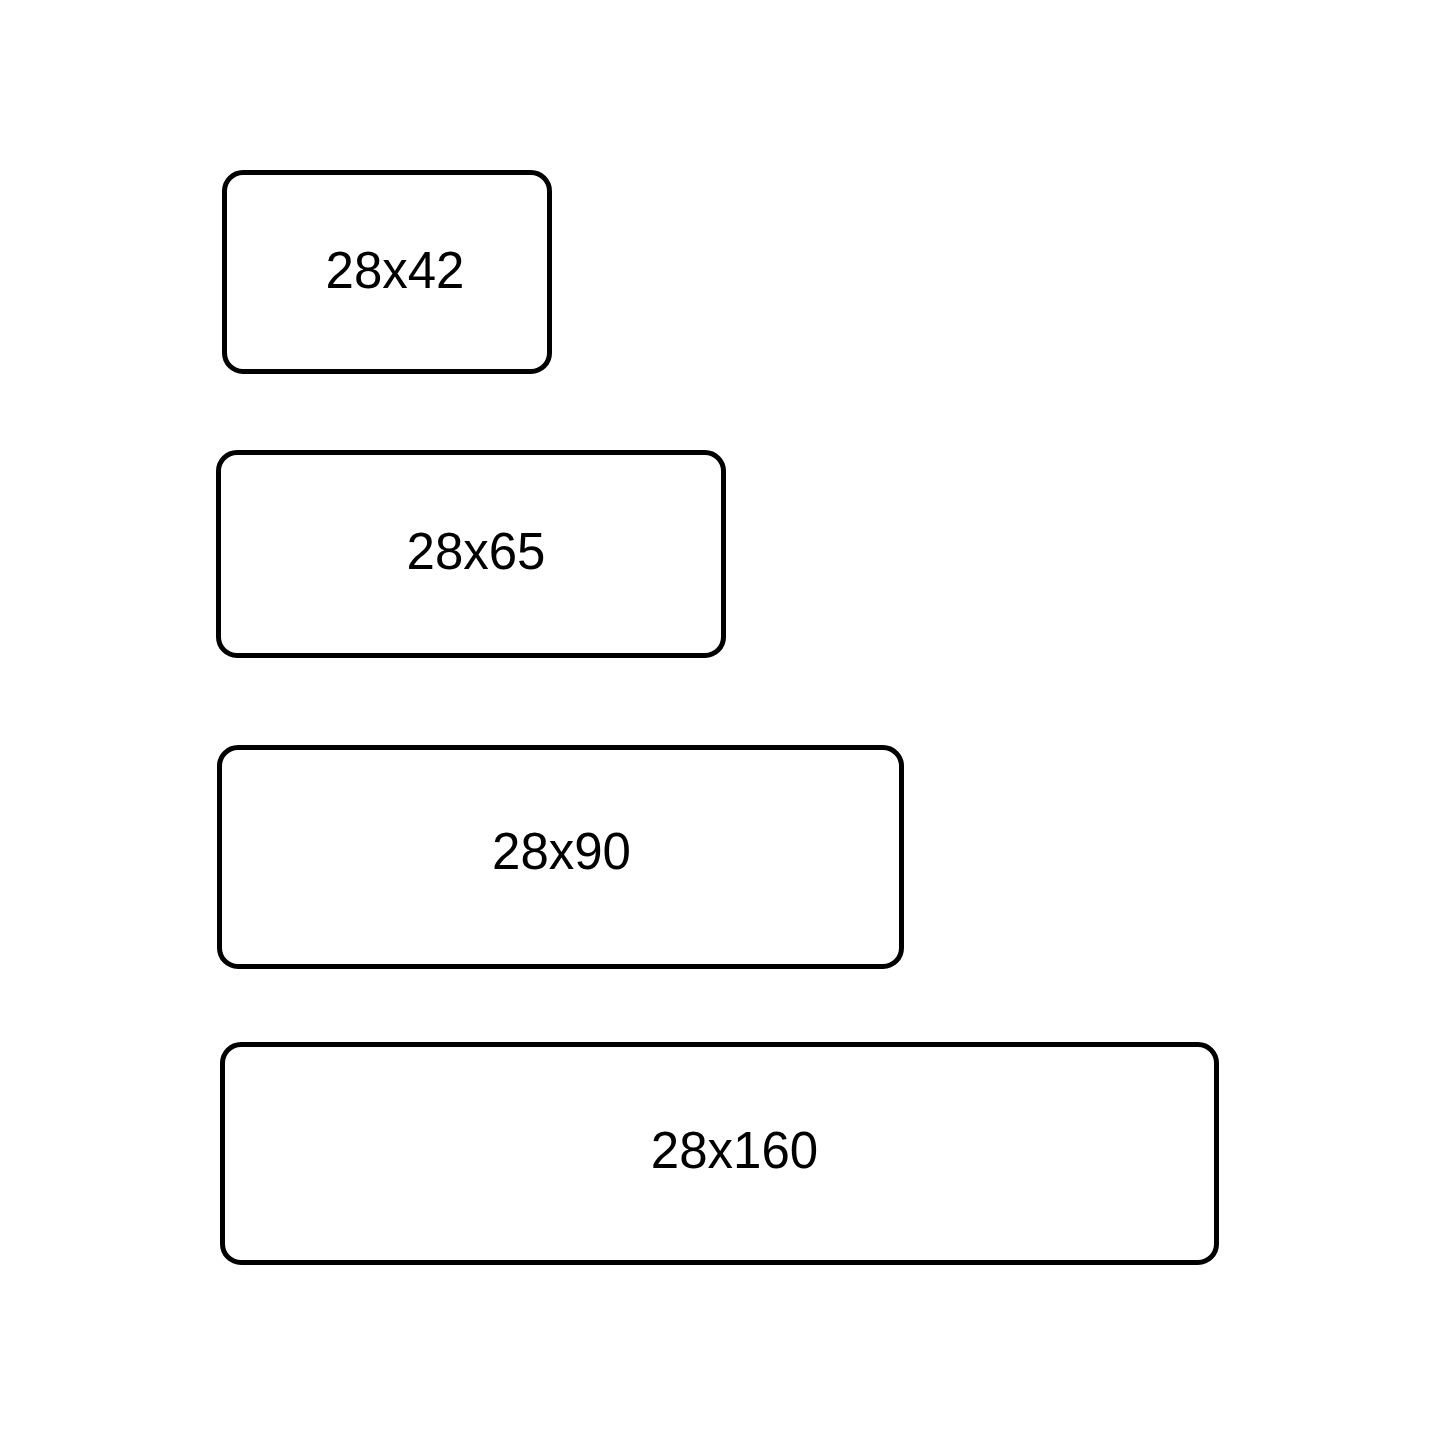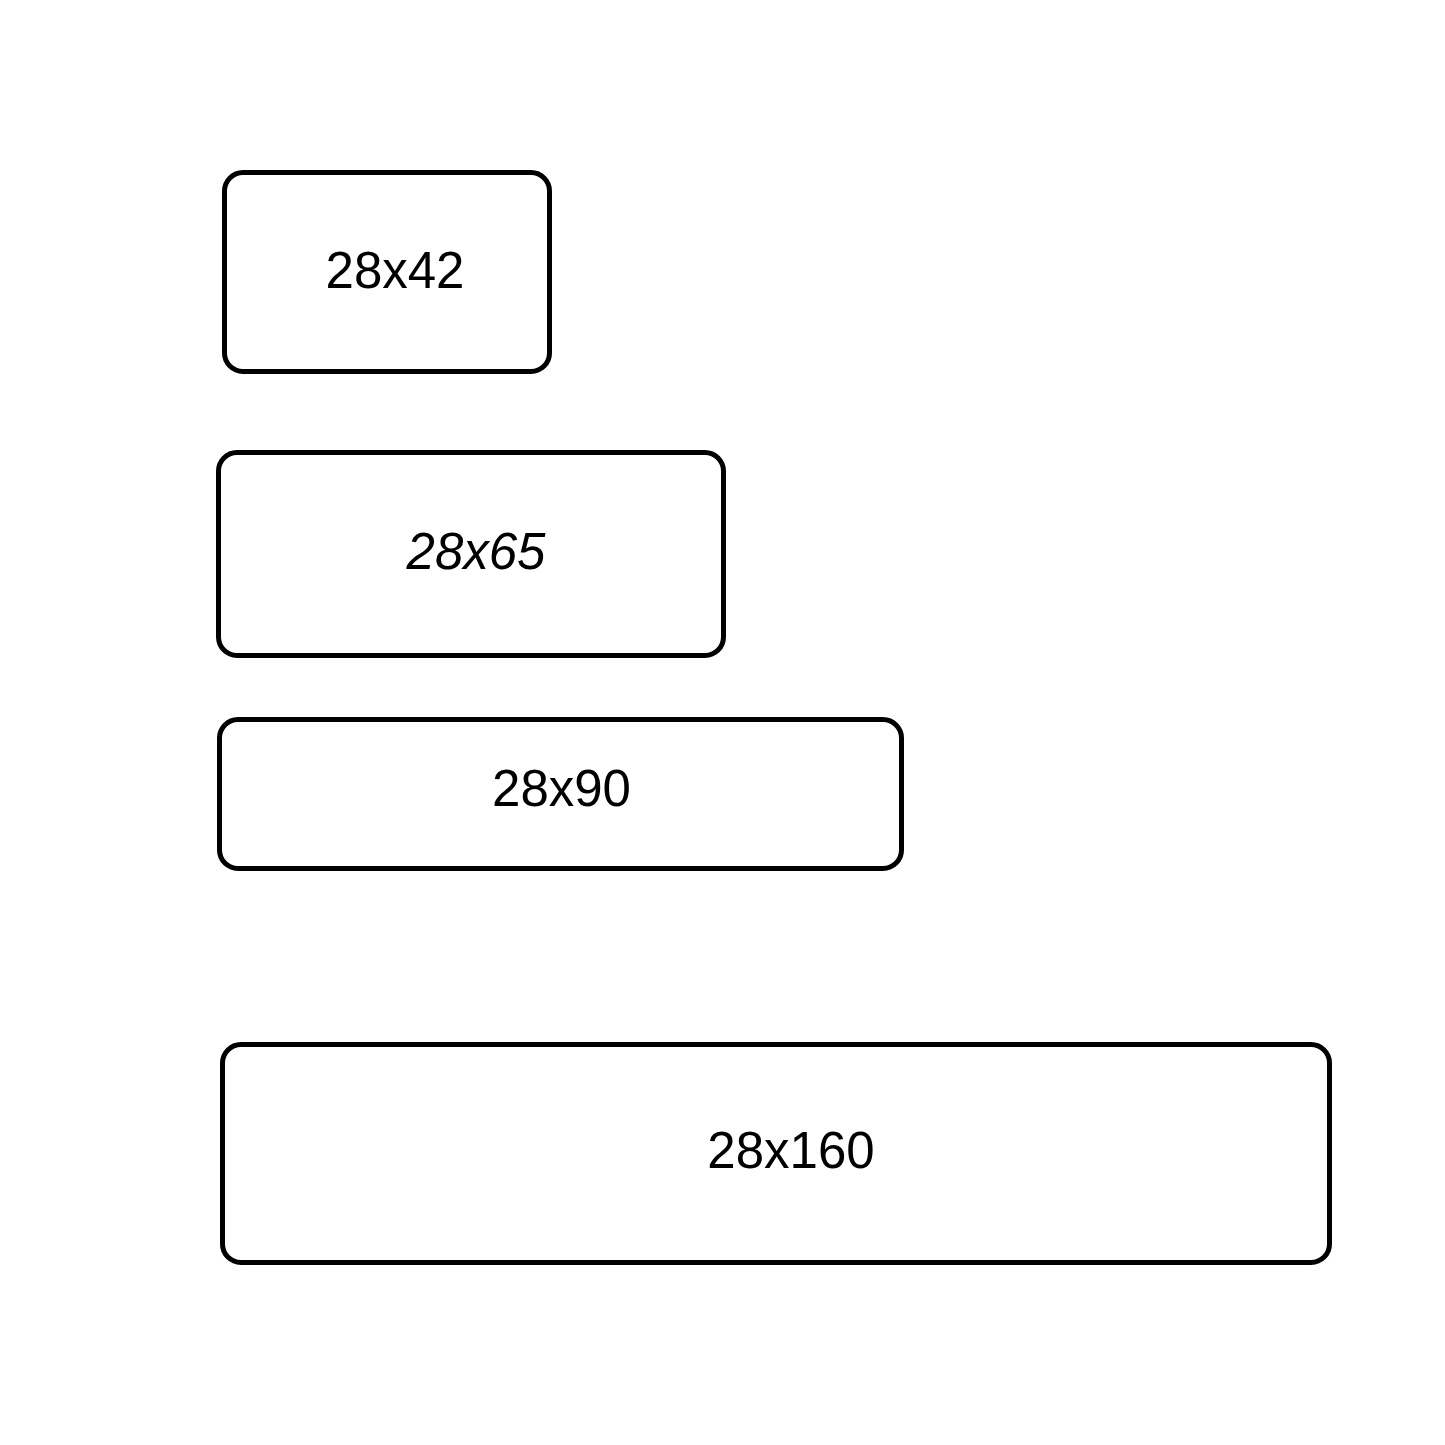--- a/index.html
+++ b/index.html
@@ -49,23 +49,23 @@
     font-family: "Liberation Sans", sans-serif;
     font-size: 51px;
     font-weight: 400;
     line-height: 1;
     letter-spacing: 0px;
     white-space: nowrap;
   }
 
   
   #board-0 { left: 222px; top: 170px;  width: 330px;  height: 204px; }
-  #board-1 { left: 216px; top: 450px;  width: 510px;  height: 208px; font-style: italic; }
-  #board-2 { left: 217px; top: 717px;  width: 687px;  height: 154px; }
-  #board-3 { left: 220px; top: 1042px; width: 1112px;  height: 223px; }
+  #board-1 { left: 216px; top: 450px;  width: 510px;  height: 208px; }
+  #board-2 { left: 217px; top: 745px;  width: 687px;  height: 224px; }
+  #board-3 { left: 220px; top: 1042px; width: 999px;  height: 223px; }
 
   
   #board-0 .board-label { transform: translate(8px, -2px); }
   #board-1 .board-label { transform: translate(5px, -3px); }
   #board-2 .board-label { transform: translate(1px, -6px); }
   #board-3 .board-label { transform: translate(15px, -3px); }
 </style>
 </head>
 <body>
 

